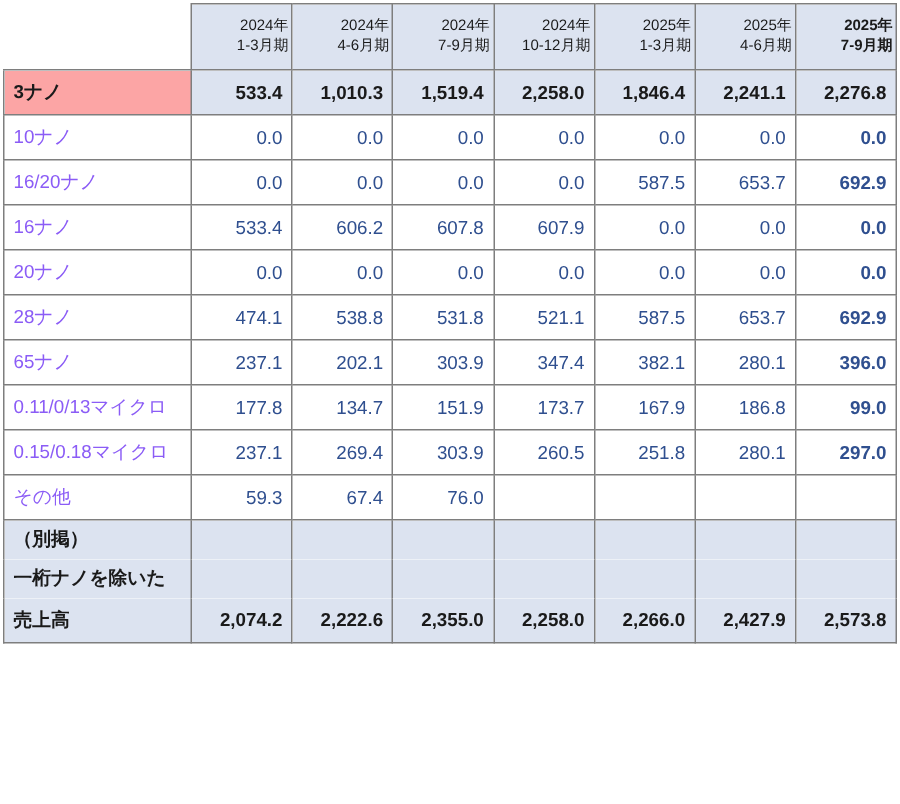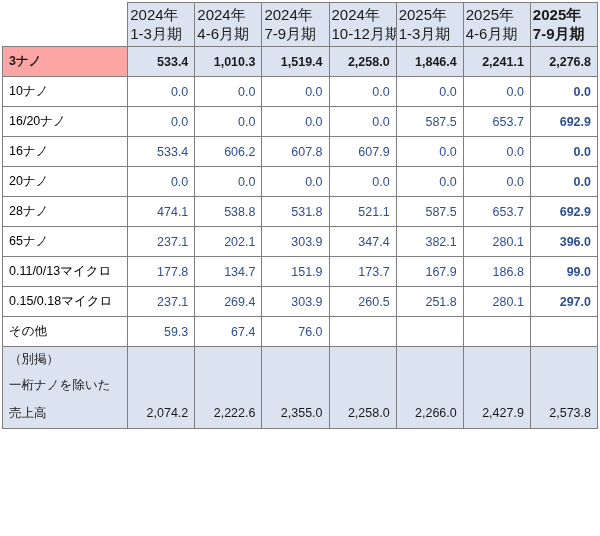--- a/index.html
+++ b/index.html
@@ -35,24 +35,24 @@
     vertical-align: middle;
     overflow: hidden;
     white-space: nowrap;
   }
   col.c0 { width: 125px; }
   col.cq { width: 67px; }
 
   
   tr.header td {
     background: #dce3f0;
-    text-align: left;
+    text-align: right;
     height: 44px;
     line-height: 1.25;
-    font-size: 15px;
+    font-size: 10px;
     padding: 2px 2px;
   }
   tr.header td.corner {
     background: #ffffff;
     border-left: 1px solid #ffffff;
     border-top: 1px solid #ffffff;
   }
   tr.header td.hdr-last {
     font-weight: bold;
   }
@@ -71,28 +71,28 @@
   td.num {
     text-align: right;
     background: #ffffff;
     font-variant-numeric: tabular-nums;
   }
 
   tr.top-group td { font-weight: bold; }
   tr.top-group td.lbl { background: #fca5a5; color: #1a1a1a; }
   tr.top-group td.num { background: #dce3f0; }
 
-  tr.sub td.lbl { color: #000000; }
+  tr.sub td.lbl { color: #8b5cf6; }
   tr.sub td.num { color: #2f4f8f; }
   tr.sub td.num.last { font-weight: bold; }
 
   
   tr.note td {
     background: #dce3f0;
-    font-weight: normal;
+    font-weight: bold;
     height: 26px;
     border-bottom: none;
     border-top: none;
   }
   tr.note.first td { border-top: 1px solid #7e7e7e; }
   tr.note.last td { border-bottom: 1px solid #7e7e7e; height: 30px; }
   tr.note td.num { background: #dce3f0; }
   tr.note td.lbl { text-align: left; }
 </style>
 </head>

